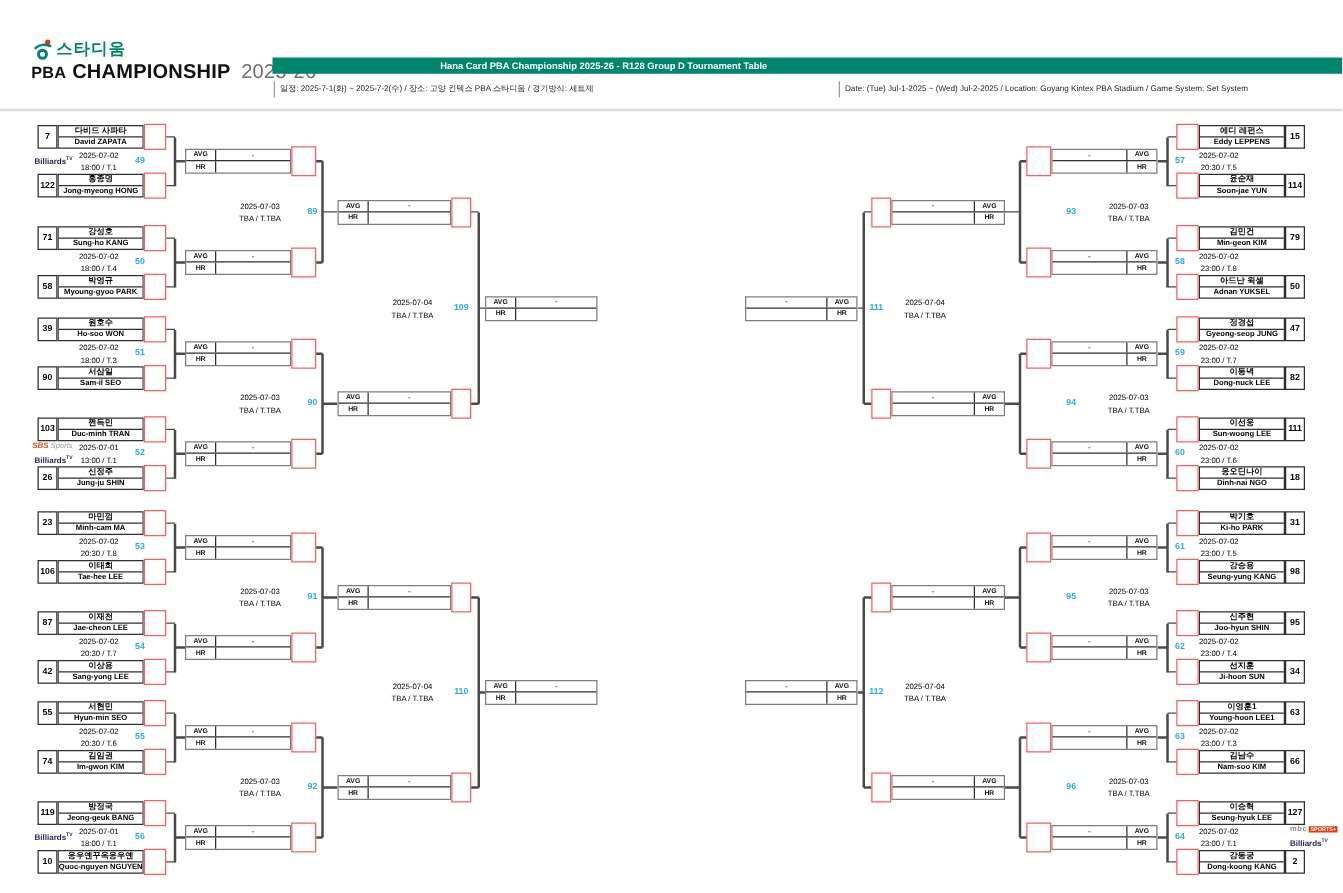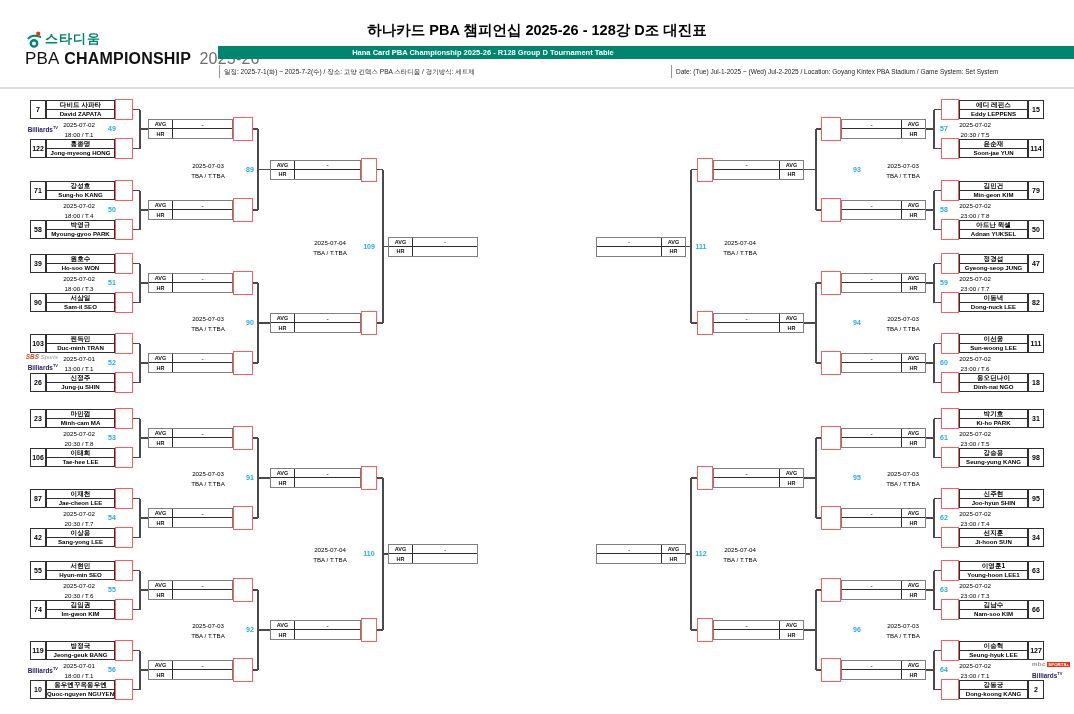--- a/index.html
+++ b/index.html
@@ -4,21 +4,21 @@
 <title>PBA Championship Bracket</title>
 <style>
   html,body{margin:0;padding:0;background:#fff;}
   #stage{position:relative;width:1074px;height:714px;background:#fff;
          font-family:"Liberation Sans",sans-serif;overflow:hidden;}
   .abs{position:absolute;box-sizing:border-box;}
   
   .hana-row{display:flex;align-items:center;gap:3px;}
   .hana-text{color:#00846A;font-weight:bold;font-size:13px;letter-spacing:1px;}
   .pba-row{font-size:16px;font-weight:800;color:#111;white-space:nowrap;letter-spacing:0.2px;}
-  .pba-row .pba{font-weight:400;font-size:17px;}
+  .pba-row .pba{font-weight:700;font-size:13px;}
   .pba-row .season{color:#6E6E6E;font-weight:400;margin-left:4px;}
   .main-title{left:0;top:21px;width:1074px;text-align:center;font-size:14.5px;font-weight:bold;color:#000;}
   .green-bar{left:218px;top:46px;width:856px;height:13px;}
   .green-bar-text{left:0;top:46px;width:966px;height:13px;text-align:center;
                   color:#fff;font-size:7.5px;font-weight:bold;line-height:13px;}
   .info-line{font-size:6.5px;color:#222;border-left:1px solid #999;padding-left:4px;line-height:9px;
              white-space:nowrap;padding-top:2px;padding-bottom:2px;}
   .header-divider{left:0;top:87px;width:1074px;height:2px;background:#DCDCDC;}
   
   .seed-box{border:1.5px solid #2F2F2F;background:#fff;display:flex;align-items:center;
@@ -58,21 +58,20 @@
       <path d="M1.5 7.4 C4 4.5 9 4.3 13.2 5.8" stroke="#008375" stroke-width="2.1" fill="none" stroke-linecap="round"></path>
       <circle cx="7" cy="12.4" r="3.2" fill="none" stroke="#008375" stroke-width="2.4"></circle>
     </svg>
     <span class="hana-text">스타디움</span>
   </div>
   <div class="abs pba-row" style="left:25px;top:49px;">
     <span class="pba">PBA</span>
     <span class="champ">CHAMPIONSHIP</span>
     <span class="season">2025-26</span>
   </div>
-  <div class="abs main-title">하나카드 PBA 챔피언십 2025-26 - 128강 D조 대진표</div>
   <div class="abs green-bar" style="background: rgb(0, 134, 110);"></div>
   <div class="abs green-bar-text">Hana Card PBA Championship 2025-26 - R128 Group D Tournament Table</div>
   <div class="abs info-line" style="left:219px;top:65px;">일정: 2025-7-1(화) ~ 2025-7-2(수) / 장소: 고양 킨텍스 PBA 스타디움 / 경기방식: 세트제</div>
   <div class="abs info-line" style="left:671px;top:65px;">Date: (Tue) Jul-1-2025 ~ (Wed) Jul-2-2025 / Location: Goyang Kintex PBA Stadium / Game System: Set System</div>
   <div class="abs header-divider"></div>
   <div id="bracket">
       <div class="abs seed-box" style="left: 30px; top: 100px; width: 16px; height: 19px;">7</div>
       <div class="abs name-box" style="left: 46px; top: 100px; width: 69px; height: 19px;">
         <div class="nb-kr">다비드 사파타</div>
         <div class="nb-en">David ZAPATA</div>

